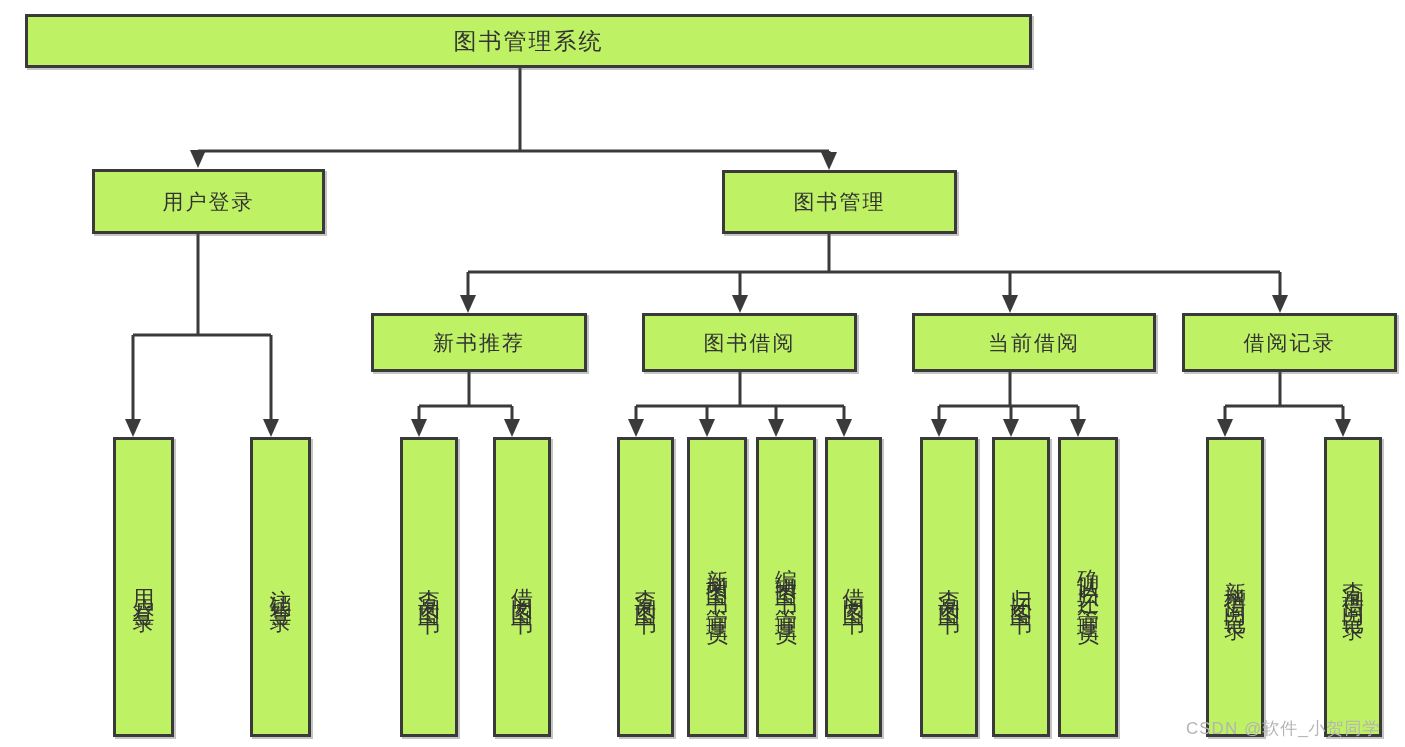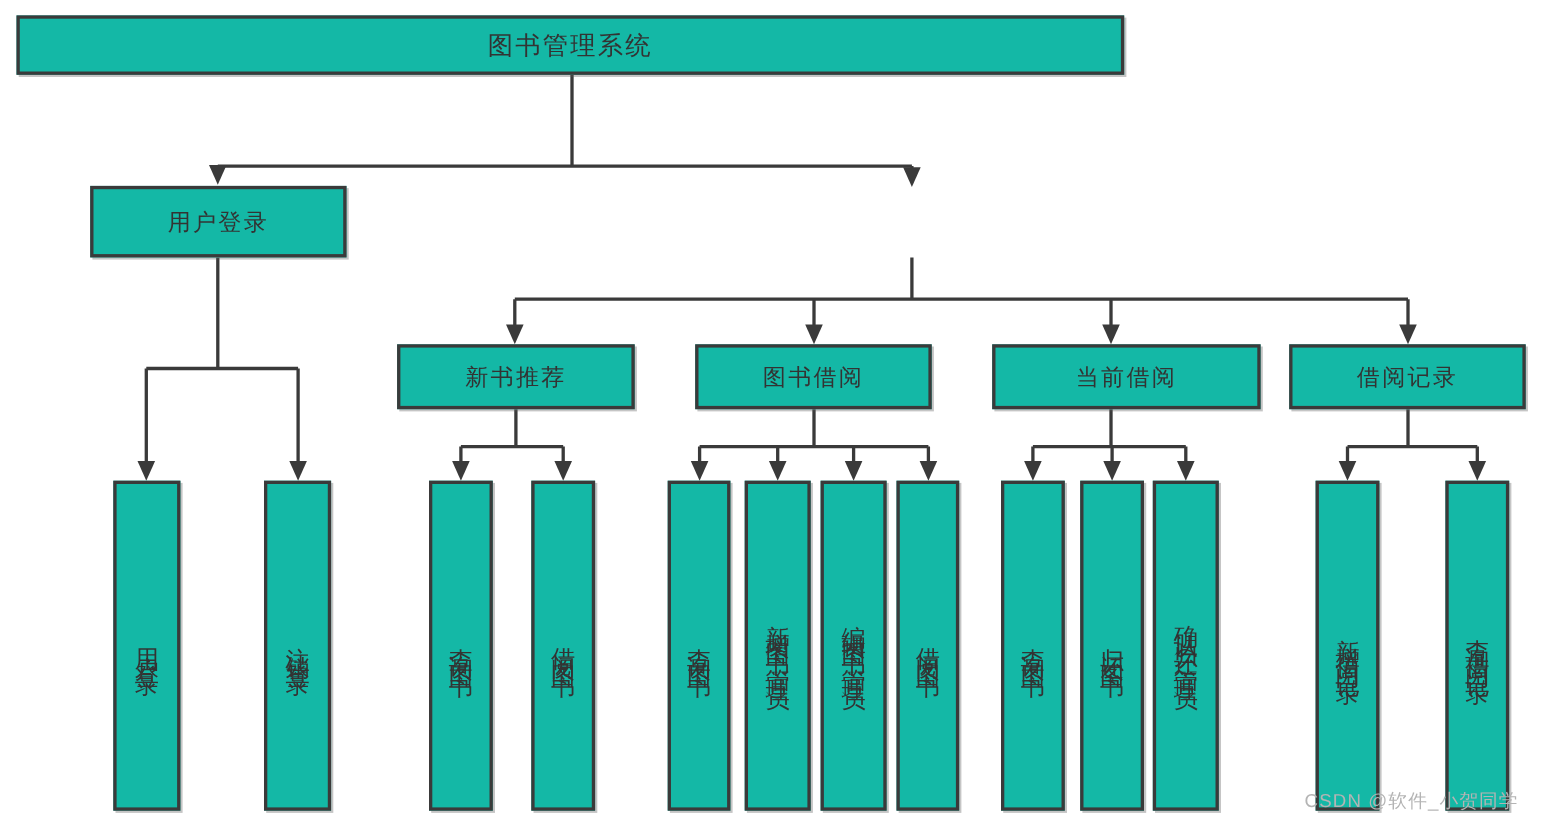--- a/index.html
+++ b/index.html
@@ -16,28 +16,29 @@
     width:1405px;height:747px;
     background:var(--bg);
     overflow:hidden;
   }
   svg.connectors{position:absolute;left:0;top:0;z-index:1;}
   svg.connectors path{stroke:var(--line);stroke-width:3;fill:none;}
   svg.connectors polygon{fill:var(--line);stroke:none;}
   .node{
     position:absolute;
     box-sizing:border-box;
-    background:#14b8a6;
+    background:#bef264;
     border:3px solid var(--line);
     box-shadow:2px 2px 0 rgba(90,90,90,0.35);
     display:flex;align-items:center;justify-content:center;
     color:var(--text);
     z-index:2;
     letter-spacing:2px;
     white-space:nowrap;
+    margin-left:10px;
   }
   .node.root{left:15px;top:14px;width:1007px;height:54px;font-size:23px;}
   .node.l2,.node.l3{font-size:21px;}
   .node.n-user-login{left:82px;top:169px;width:233px;height:65px;}
   .node.n-book-mgmt{left:712px;top:170px;width:235px;height:64px;}
   .node.n-newbook{left:361px;top:313px;width:216px;height:59px;}
   .node.n-borrow{left:632px;top:313px;width:215px;height:59px;}
   .node.n-current{left:902px;top:313px;width:244px;height:59px;}
   .node.n-records{left:1172px;top:313px;width:215px;height:59px;}
   .node.leaf{
@@ -121,20 +122,21 @@
     <g>
       <path d="M1280 372 V406 M1225 406 H1343 M1225 406 V421 M1343 406 V421"></path>
       <polygon points="1217,419 1233,419 1225,437"></polygon>
       <polygon points="1335,419 1351,419 1343,437"></polygon>
     </g>
   </svg>
 
   <div class="node root">图书管理系统</div>
 
   <div class="node l2 n-user-login">用户登录</div>
+  <div class="node l2 n-book-mgmt">图书管理</div>
 
   <div class="node l3 n-newbook">新书推荐</div>
   <div class="node l3 n-borrow">图书借阅</div>
   <div class="node l3 n-current">当前借阅</div>
   <div class="node l3 n-records">借阅记录</div>
 
   <div class="node leaf p1a">用户登录</div>
   <div class="node leaf p1b">注销登录</div>
 
   <div class="node leaf p2a">查询图书</div>

